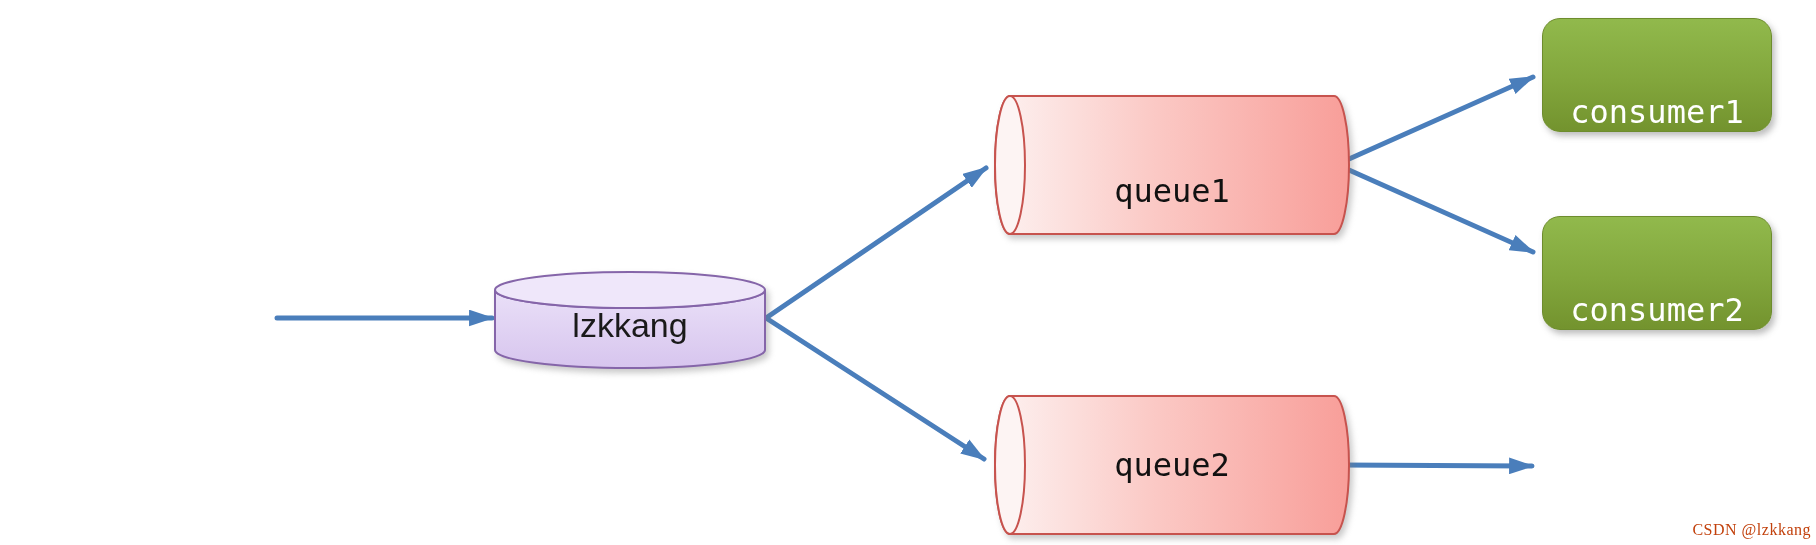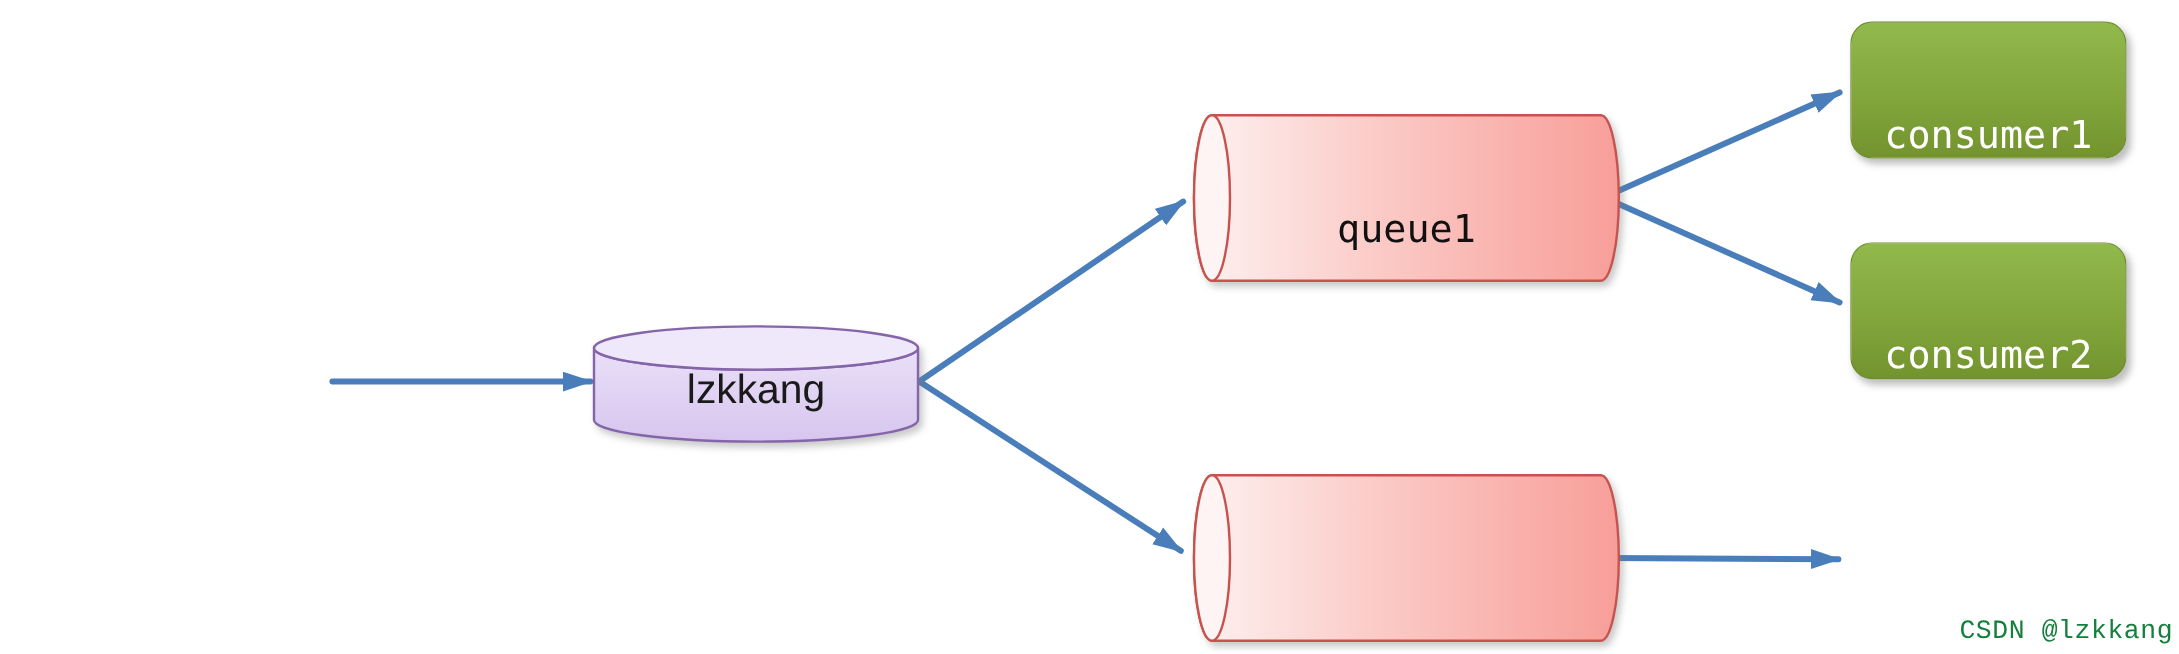--- a/index.html
+++ b/index.html
@@ -30,21 +30,21 @@
     left: 45px; top: 263px;
     background: linear-gradient(180deg, #4486c9 0%, #3a76b4 55%, #33689f 100%);
     border: 1px solid #2d5f9a;
   }
   .box-green {
     left: 1542px;
     background: linear-gradient(180deg, #91b94c 0%, #82a63c 55%, #73932e 100%);
     border: 1px solid #6d8c2d;
   }
   #consumer1-node { top: 18px; }
-  #consumer2-node { top: 202px; }
+  #consumer2-node { top: 216px; }
   #consumer3-node { top: 412px; }
 
   .cyl-label {
     position: absolute;
     display: flex;
     align-items: center;
     justify-content: center;
     color: #111111;
     pointer-events: none;
   }
@@ -58,23 +58,23 @@
     font-size: 32px;
   }
   #queue1-label { top: 145px; margin-top: 26px; }
   #queue2-label { top: 445px; }
 
   .shape-shadow { filter: drop-shadow(3px 4px 3px rgba(120,120,120,0.4)); }
 
   #watermark {
     position: absolute;
     right: 5px; bottom: 6px;
-    font-family: Liberation Mono, monospace;
-    font-size: 22px;
-    color: #15803d;
+    font-family: Liberation Serif, serif;
+    font-size: 16px;
+    color: #c2410c;
     letter-spacing: 0.5px;
   }
 </style>
 </head>
 <body>
 
 <div id="canvas">
 
   <svg id="diagram-svg" width="1816" height="545" viewBox="0 0 1816 545">
     <defs>
@@ -124,16 +124,17 @@
 
   <div class="node-box box-green" id="consumer2-node">
     <span>consumer2</span>
   </div>
 
 
   <div class="cyl-label" id="exchange-label">lzkkang</div>
 
   <div class="cyl-label" id="queue1-label">queue1</div>
 
+  <div class="cyl-label" id="queue2-label">queue2</div>
 
   <div id="watermark">CSDN @lzkkang</div>
 
 </div>
 
 </body></html>

